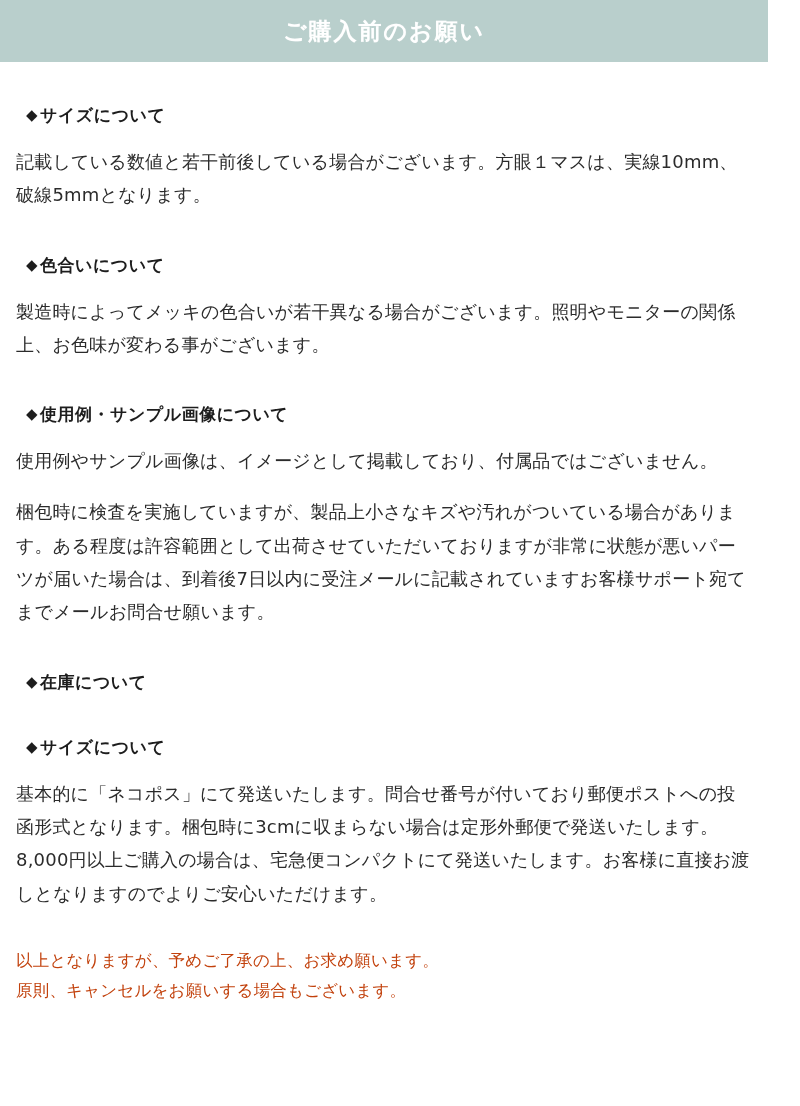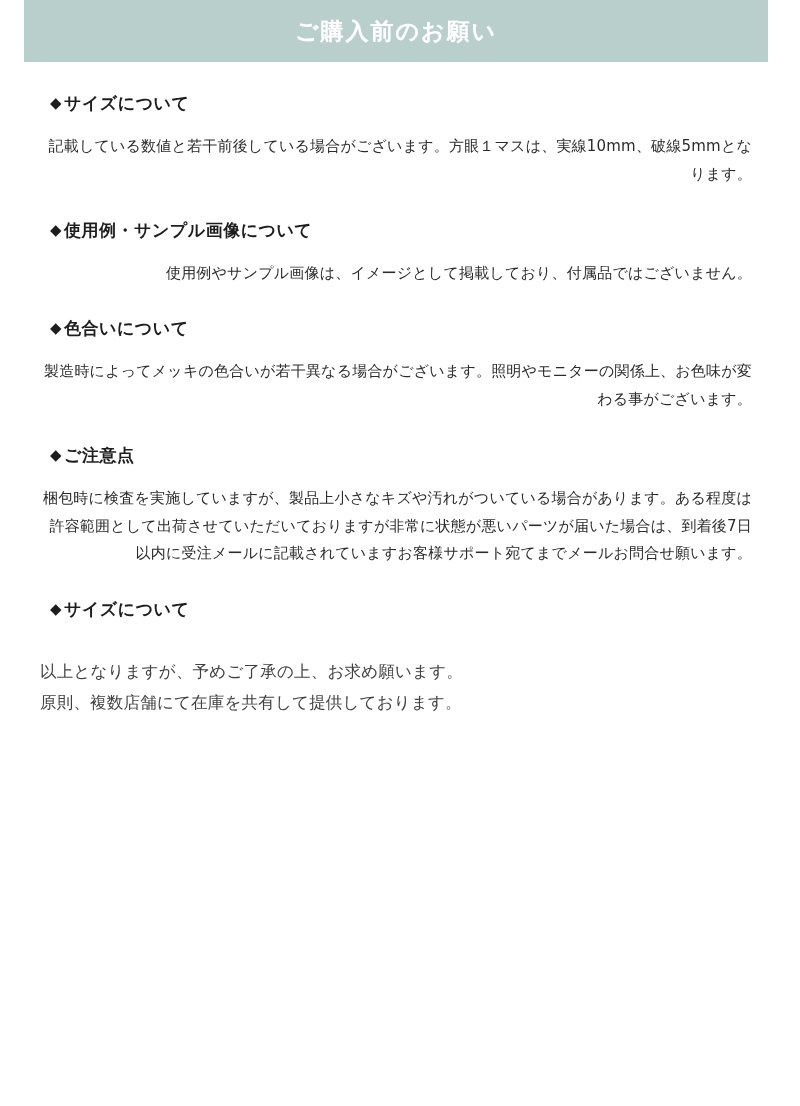--- a/index.html
+++ b/index.html
@@ -11,21 +11,20 @@
     min-height: 1106px;
     background: #ffffff;
     font-family: "DejaVu Sans", "Liberation Sans", sans-serif;
     color: #2b2b2b;
   }
   .page {
     width: 768px;
     min-height: 1106px;
     position: relative;
     box-sizing: border-box;
-    padding-left: 24px;
   }
   .header-band {
     background: #b9cfcc;
     height: 62px;
     display: flex;
     align-items: center;
     justify-content: center;
   }
   .header-title {
     color: #ffffff;
@@ -37,49 +36,48 @@
   .content {
     padding: 0 16px 10px 16px;
   }
   .section {
     margin: 0;
   }
   .section-heading {
     font-size: 17px;
     font-weight: bold;
     color: #1d1d1d;
-    margin: 30px 0 0 10px;
+    margin: 42px 0 0 10px;
     letter-spacing: 0.5px;
   }
   .diamond {
     display: inline-block;
     margin-right: 2px;
     font-size: 15px;
     color: #1d1d1d;
     position: relative;
     top: -1px;
   }
   .section-body {
-    font-size: 15px;
+    font-size: 18px;
     line-height: 1.85;
     color: #2b2b2b;
     margin: 18px 0 0 0;
     letter-spacing: 0.2px;
-    text-align: right;
   }
   .section-body p {
     margin: 0;
   }
   .closing {
     margin-top: 36px;
   }
   .closing p {
     font-size: 16.5px;
     line-height: 1.85;
-    color: #404040;
+    color: #c2410c;
     margin: 0;
     letter-spacing: 0.2px;
   }
 </style>
 </head>
 <body>
 
 <div class="page">
 
   <div class="header-band">
@@ -92,53 +90,56 @@
       <div class="section-heading">
         <span class="diamond">◆</span><span>サイズについて</span>
       </div>
       <div class="section-body">
         <p>記載している数値と若干前後している場合がございます。方眼１マスは、実線10mm、破線5mmとなります。</p>
       </div>
     </div>
 
     <div class="section">
       <div class="section-heading">
-        <span class="diamond">◆</span><span>使用例・サンプル画像について</span>
-      </div>
-      <div class="section-body">
-        <p>使用例やサンプル画像は、イメージとして掲載しており、付属品ではございません。</p>
-      </div>
-    </div>
-
-    <div class="section">
-      <div class="section-heading">
         <span class="diamond">◆</span><span>色合いについて</span>
       </div>
       <div class="section-body">
         <p>製造時によってメッキの色合いが若干異なる場合がございます。照明やモニターの関係上、お色味が変わる事がございます。</p>
       </div>
     </div>
 
     <div class="section">
       <div class="section-heading">
-        <span class="diamond">◆</span><span>ご注意点</span>
+        <span class="diamond">◆</span><span>使用例・サンプル画像について</span>
       </div>
+      <div class="section-body">
+        <p>使用例やサンプル画像は、イメージとして掲載しており、付属品ではございません。</p>
+      </div>
+    </div>
+
+    <div class="section">
       <div class="section-body">
         <p>梱包時に検査を実施していますが、製品上小さなキズや汚れがついている場合があります。ある程度は許容範囲として出荷させていただいておりますが非常に状態が悪いパーツが届いた場合は、到着後7日以内に受注メールに記載されていますお客様サポート宛てまでメールお問合せ願います。</p>
       </div>
     </div>
 
     <div class="section">
+      <div class="section-heading">
+        <span class="diamond">◆</span><span>在庫について</span>
+      </div>
     </div>
 
     <div class="section">
       <div class="section-heading">
         <span class="diamond">◆</span><span>サイズについて</span>
       </div>
+      <div class="section-body">
+        <p>基本的に「ネコポス」にて発送いたします。問合せ番号が付いており郵便ポストへの投函形式となります。梱包時に3cmに収まらない場合は定形外郵便で発送いたします。8,000円以上ご購入の場合は、宅急便コンパクトにて発送いたします。お客様に直接お渡しとなりますのでよりご安心いただけます。</p>
+      </div>
     </div>
 
     <div class="closing">
       <p>以上となりますが、予めご了承の上、お求め願います。</p>
-      <p>原則、複数店舗にて在庫を共有して提供しております。</p>
+      <p>原則、キャンセルをお願いする場合もございます。</p>
     </div>
 
   </div>
 </div>
 
 </body></html>

